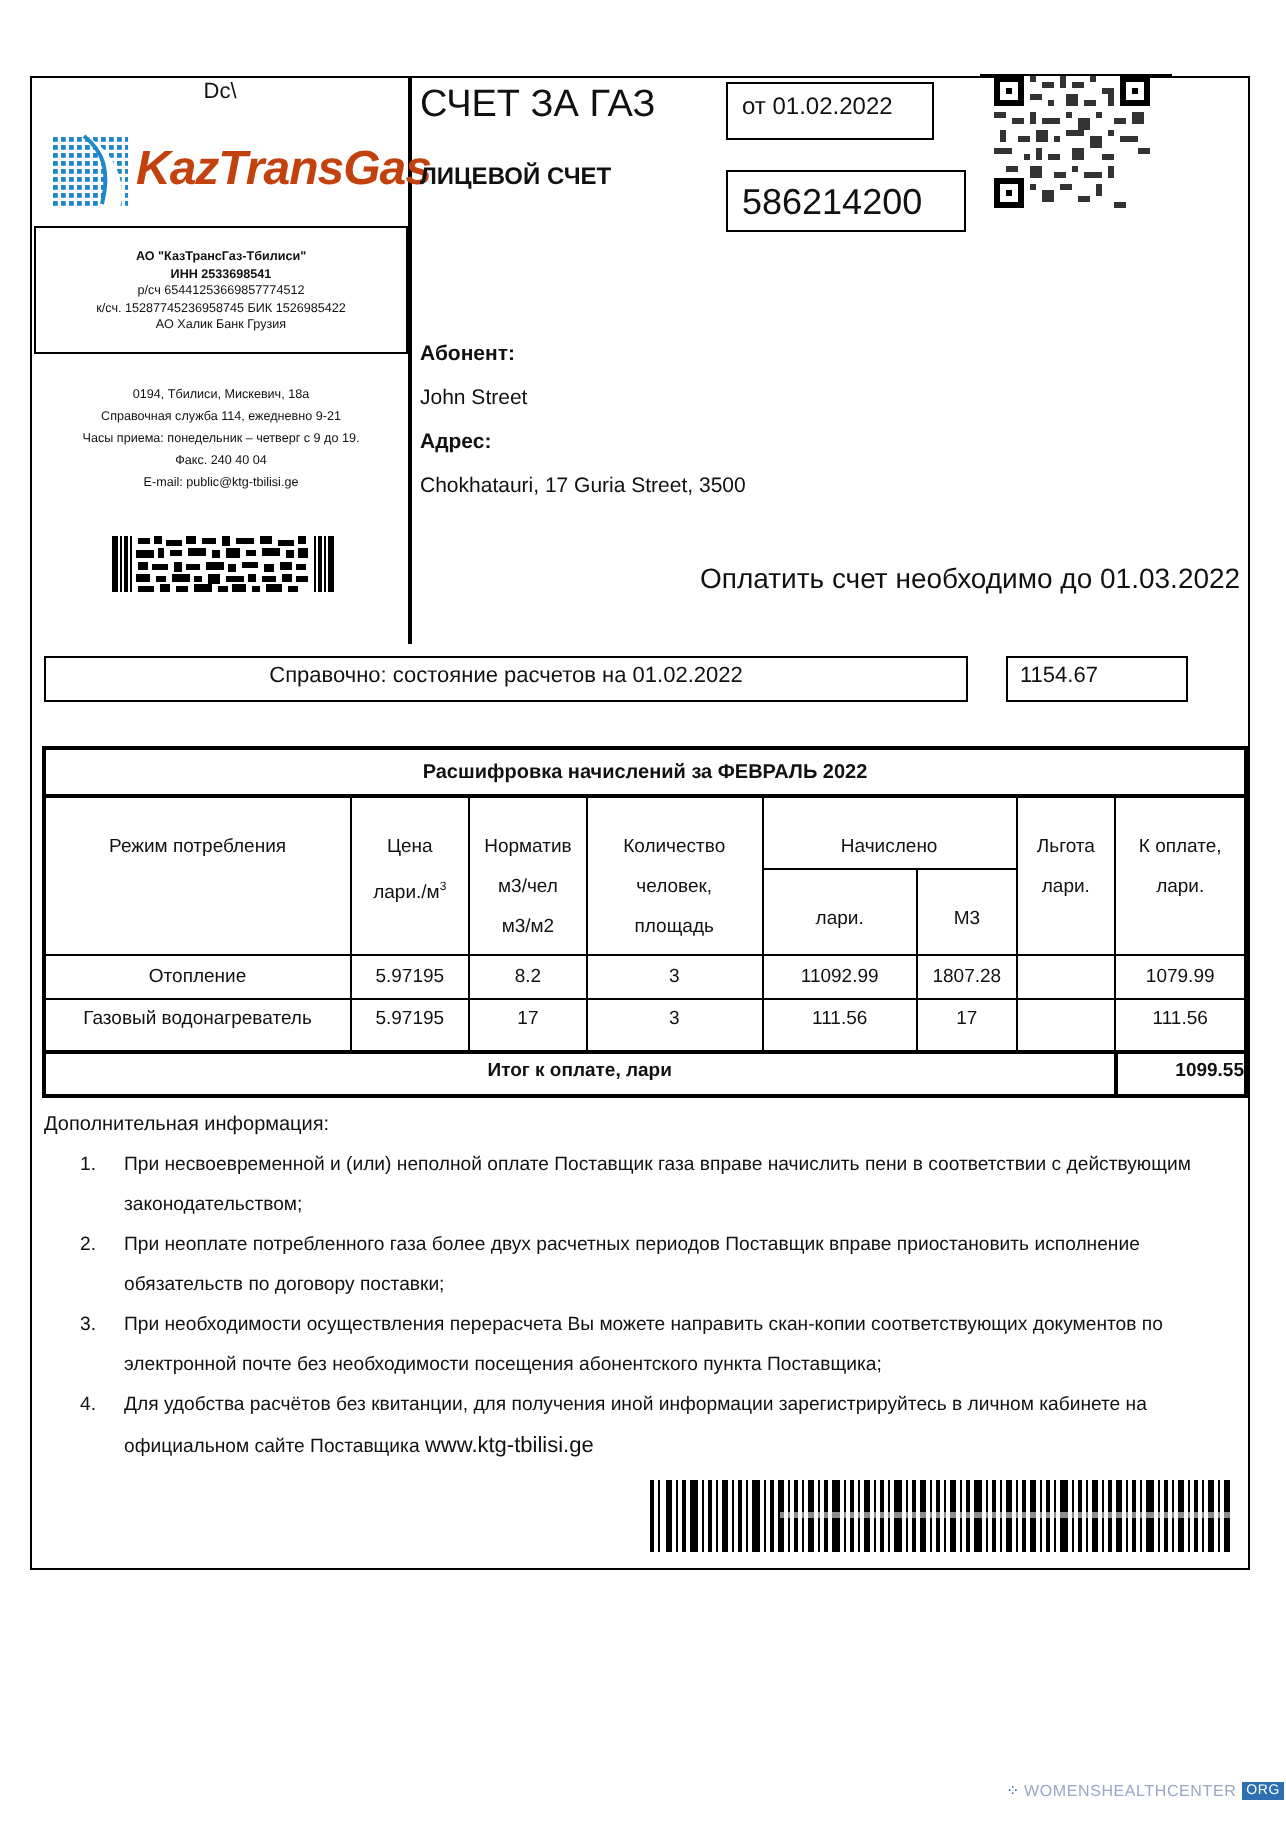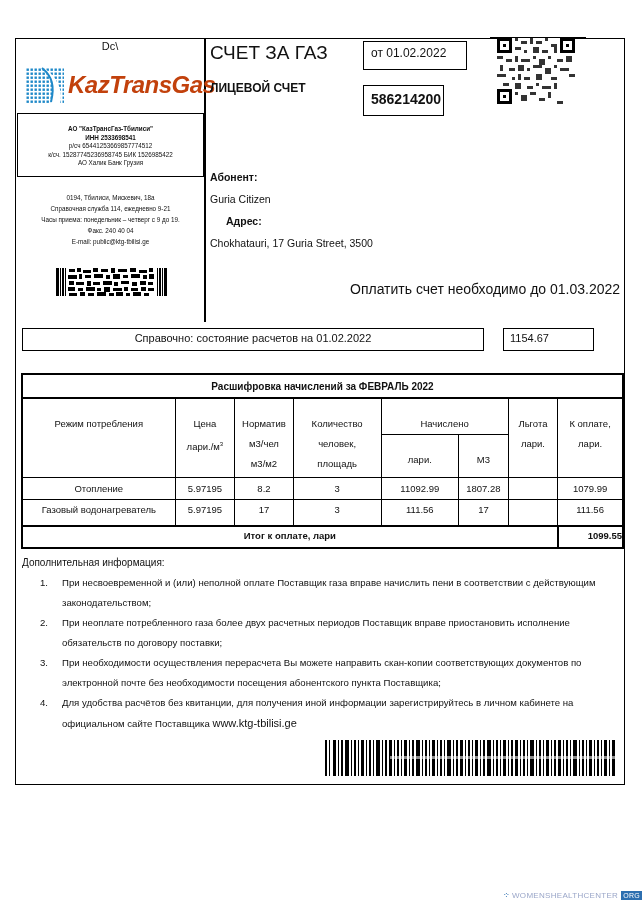--- a/index.html
+++ b/index.html
@@ -12,26 +12,26 @@
   .logo { left: 26px; top: 62px; width: 175px; height: 45px; display: flex; align-items: center; }
   .logo-mark { width: 40px; height: 42px; position: relative; }
   .logo-text { font-size: 24px; font-style: italic; font-weight: bold; color: #c2410c; letter-spacing: -0.5px; margin-left: 2px; }
   .company-box { left: 17px; top: 113px; width: 187px; height: 64px; border: 1.5px solid #000; text-align: center; font-size: 6.3px; line-height: 8.6px; padding-top: 11px; }
   .company-box .b { font-weight: bold; }
   .contacts { left: 17px; top: 192px; width: 187px; text-align: center; font-size: 6.3px; line-height: 11px; }
   .pdf417 { left: 56px; top: 268px; width: 112px; height: 28px; }
   .title { left: 210px; top: 42px; font-size: 19px; }
   .account-label { left: 210px; top: 81px; font-size: 12px; font-weight: bold; }
   .date-box { left: 363px; top: 41px; width: 104px; height: 29px; border: 1.5px solid #000; font-size: 12px; padding: 4px 0 0 7px; }
-  .acct-box { left: 363px; top: 85px; width: 81px; height: 31px; border: 1.5px solid #000; font-size: 14px; font-weight: bold; padding: 5px 0 0 7px; }
+  .acct-box { left: 363px; top: 85px; width: 120px; height: 31px; border: 1.5px solid #000; font-size: 18px; font-weight: normal; padding: 5px 0 0 7px; }
   .qr { left: 497px; top: 38px; width: 78px; height: 66px; }
   .qr-bar { left: 490px; top: 37px; width: 96px; height: 2px; background: #000; }
   .subscriber-label { left: 210px; top: 171px; font-size: 10.5px; font-weight: bold; }
   .subscriber-name { left: 210px; top: 193px; font-size: 10.5px; }
-  .address-label { left: 210px; top: 215px; font-size: 10.5px; font-weight: bold; margin-left: 16px; }
+  .address-label { left: 210px; top: 215px; font-size: 10.5px; font-weight: bold; }
   .address { left: 210px; top: 237px; font-size: 10.5px; }
   .due { left: 350px; top: 281px; font-size: 14px; }
   .balance-box { left: 22px; top: 328px; width: 462px; height: 23px; border: 1.2px solid #000; font-size: 11px; text-align: center; padding-top: 3px; }
   .balance-val { left: 503px; top: 328px; width: 91px; height: 23px; border: 1.2px solid #000; font-size: 11px; padding: 3px 0 0 6px; }
   table.charges { position: absolute; left: 21px; top: 373px; width: 603px; border-collapse: collapse; font-size: 9.5px; }
   table.charges td { border: 1px solid #000; text-align: center; vertical-align: top; }
   table.charges .outer-top td.cap { border: 2px solid #000; font-weight: bold; font-size: 10px; height: 24px; vertical-align: middle; }
   table.charges tr.hdr td { line-height: 20px; padding-top: 15px; }
   table.charges tr.dat td { height: 22px; vertical-align: middle; }
   table.charges tr.dat2 td { height: 26px; vertical-align: top; padding-top: 4px; }
@@ -215,21 +215,21 @@
         <rect x="8" y="19" width="2" height="2"></rect>
         <rect x="11" y="18" width="2" height="1"></rect>
         <rect x="14" y="20" width="2" height="1"></rect>
         <rect x="17" y="18" width="1" height="2"></rect>
         <rect x="20" y="21" width="2" height="1"></rect>
     </g>
   </svg>
 </div>
 
 <div class="abs subscriber-label">Абонент:</div>
-<div class="abs subscriber-name">Guria Citizen</div>
+<div class="abs subscriber-name">John Street</div>
 <div class="abs address-label">Адрес:</div>
 <div class="abs address">Chokhatauri, 17 Guria Street, 3500</div>
 
 <div class="abs due">Оплатить счет необходимо до 01.03.2022</div>
 
 <div class="abs balance-box">Справочно: состояние расчетов на 01.02.2022</div>
 <div class="abs balance-val">1154.67</div>
 
 <table class="charges">
   <colgroup>

